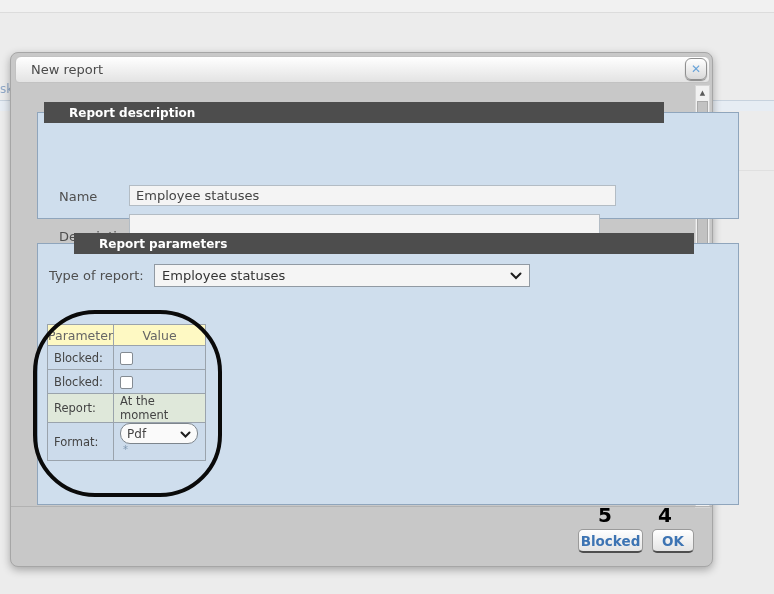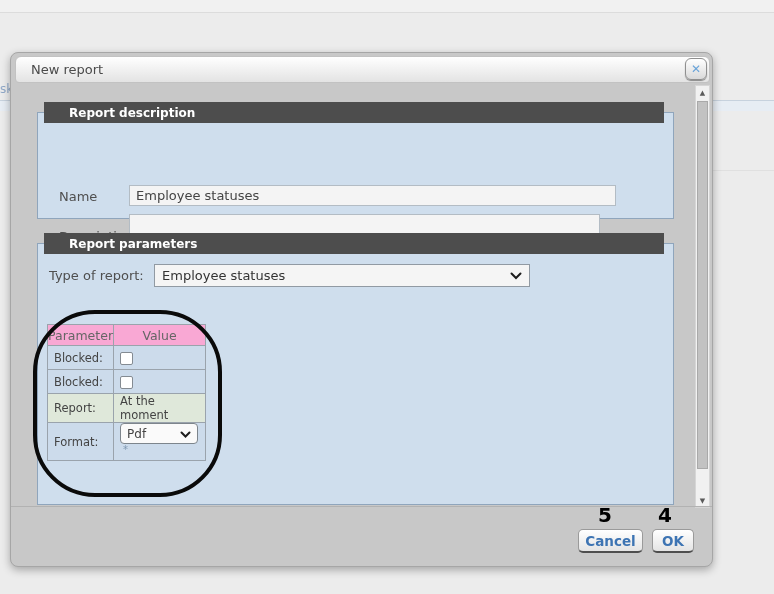--- a/index.html
+++ b/index.html
@@ -37,26 +37,26 @@
     display:flex; align-items:center; justify-content:center;
     color:#69a3d8; font-size:12px; font-weight:bold; cursor:pointer;
   }
   
   .section-header {
     position:absolute; left:33px; width:620px; height:21px;
     background:#4d4d4d; color:#ffffff; font-size:12px; font-weight:bold;
     display:flex; align-items:center; padding-left:25px; z-index:2;
   }
   .panel {
-    position:absolute; left:26px; width:637px;
+    position:absolute; left:26px; width:702px;
     background:#cfdeed; border:1px solid #8fa5bc; z-index:1;
   }
   .hdr-desc { top:49px; }
   .panel-desc { top:59px; height:107px; }
-  .hdr-params { top:180px; }
+  .hdr-params { top:180px;margin-left:30px; }
   .panel-params { top:190px; height:262px;padding-left:40px; }
   .field-label { position:absolute; font-size:13px; color:#4f4f4f; }
   .text-input {
     position:absolute; background:#f4f4f4; border:1px solid #b3bcc4;
     font-family:"DejaVu Sans","Liberation Sans",sans-serif;
     font-size:13px; color:#444; padding:2px 6px;
   }
   textarea.text-input { resize:none; }
   .resize-handle {
     position:absolute; width:9px; height:9px;
@@ -71,37 +71,37 @@
   }
   .select svg { flex:0 0 auto; }
   
   .param-table {
     position:absolute; left:9px; top:80px;
     border-collapse:collapse; background:#ccdbeb;
     font-size:11.5px; color:#444;
   }
   .param-table td, .param-table th { border:1px solid #9aa3ac; }
   .param-table th {
-    background:#f9a8d4; color:#666; font-weight:normal; font-size:12.5px;
+    background:#fef9c3; color:#666; font-weight:normal; font-size:12.5px;
     height:21px; text-align:center;
   }
   .param-table th.col-param { width:65px; }
   .param-table th.col-value { width:92px;margin-top:46px; }
   .param-table td { height:24px; padding-left:6px; }
   .row-blue td  { background:#ccdbeb; }
   .row-green td { background:#dfe8da; }
   .row-format td { height:30px; }
   .checkbox {
     appearance:none; -webkit-appearance:none;
     width:13px; height:13px; background:#ffffff;
     border:1px solid #848b92; border-radius:2px; vertical-align:middle;
   }
   .fmt-select {
     display:inline-flex; width:78px; height:21px; background:#fafafa;
-    border:1px solid #7d858c; border-radius:4px; align-items:center;
+    border:1px solid #7d858c; border-radius:10px; align-items:center;
     justify-content:space-between; padding:0 6px; font-size:12px; cursor:pointer;
     vertical-align:middle;
   }
   .req-star { color:#7e97b0; font-size:10px; vertical-align:4px; margin-left:3px; }
   
   .scrollbar {
     position:absolute; left:684px; top:32px; width:15px; height:423px;
     background:#f1f1f1; border:1px solid #d6d6d6;
   }
   .scroll-btn {
@@ -218,19 +218,19 @@
     <div style="position:absolute; left:9px; top:80px; width:0; height:0;"></div>
   </div>
 
   <div class="scrollbar">
     <div class="scroll-btn scroll-up">▲</div>
     <div class="scroll-thumb"></div>
     <div class="scroll-btn scroll-down">▼</div>
   </div>
 
   <div class="footer-sep"></div>
-  <div class="btn btn-cancel">Cancel</div>
+  <div class="btn btn-cancel">Blocked</div>
   <div class="btn btn-ok">OK</div>
 </div>
 
 <div class="annot-oval"></div>
 <div class="annot-num num-5">5</div>
 <div class="annot-num num-4">4</div>
 
 </body></html>

